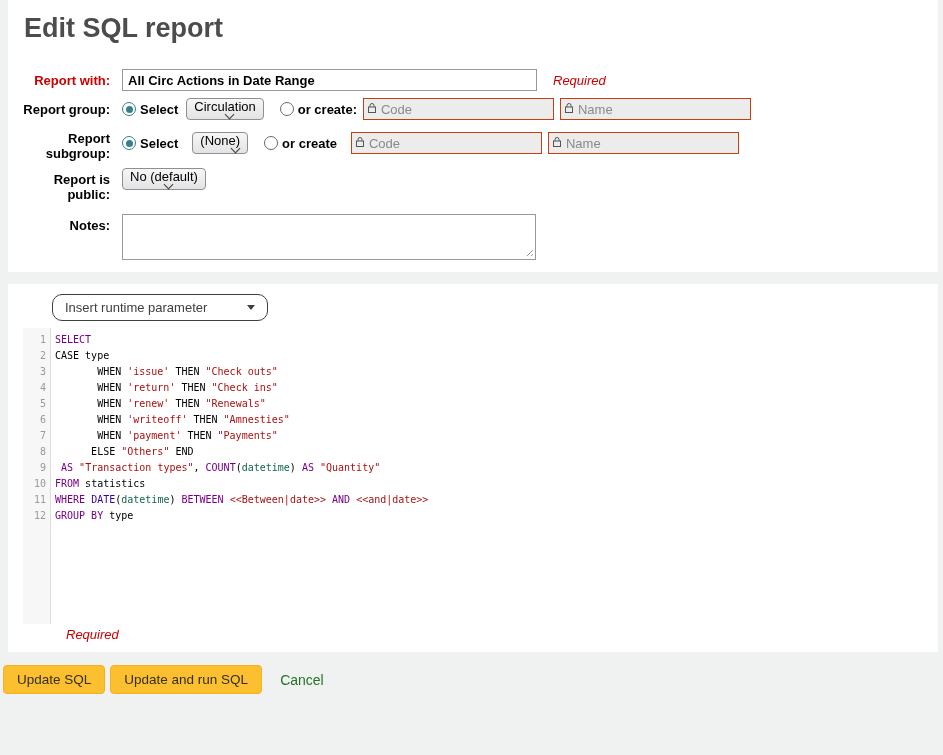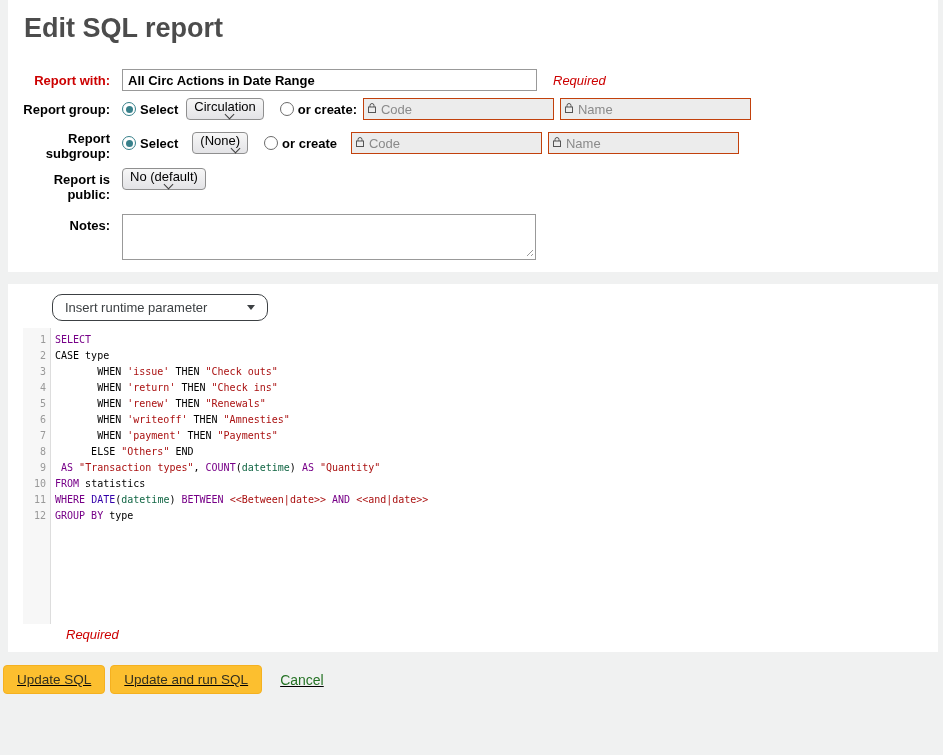--- a/index.html
+++ b/index.html
@@ -81,21 +81,21 @@
     text-align:right;padding:4px 4px 0 0;color:#999;box-sizing:border-box;}
   .gutter div{height:16px;}
   .code-area{padding:4px 0 0 4px;white-space:pre;flex:1;cursor:text;}
   .code-line{height:16px;}
   .tk-k{color:#770088;} .tk-s{color:#aa1111;} .tk-b{color:#3300aa;margin-top:44px;} .tk-n{color:#116644;} .tk-p{color:#000;}
 
   .sql-hint{font-style:italic;font-size:12.5px;text-align:center;margin-top:6px;color:#000;}
   .sql-required{color:#c00;font-style:italic;margin:3px 0 0 50px;}
 
   
-  .action-bar{display:flex;align-items:center;padding:13px 16px 0 3px;text-decoration:underline;}
+  .action-bar{display:flex;align-items:center;padding:13px 16px 0 3px;}
   .btn-gold{
     background:#fcbf2f;border:1px solid #f5b120;border-radius:4px;
     padding:6px 13px;font-size:13.5px;color:#33301f;font-family:inherit;cursor:pointer;margin-right:5px;
   }
   .cancel-link{color:#267326;text-decoration:none;font-size:14px;margin-left:13px;cursor:pointer;}
 </style>
 </head>
 <body>
 
 <div class="card card-top">

